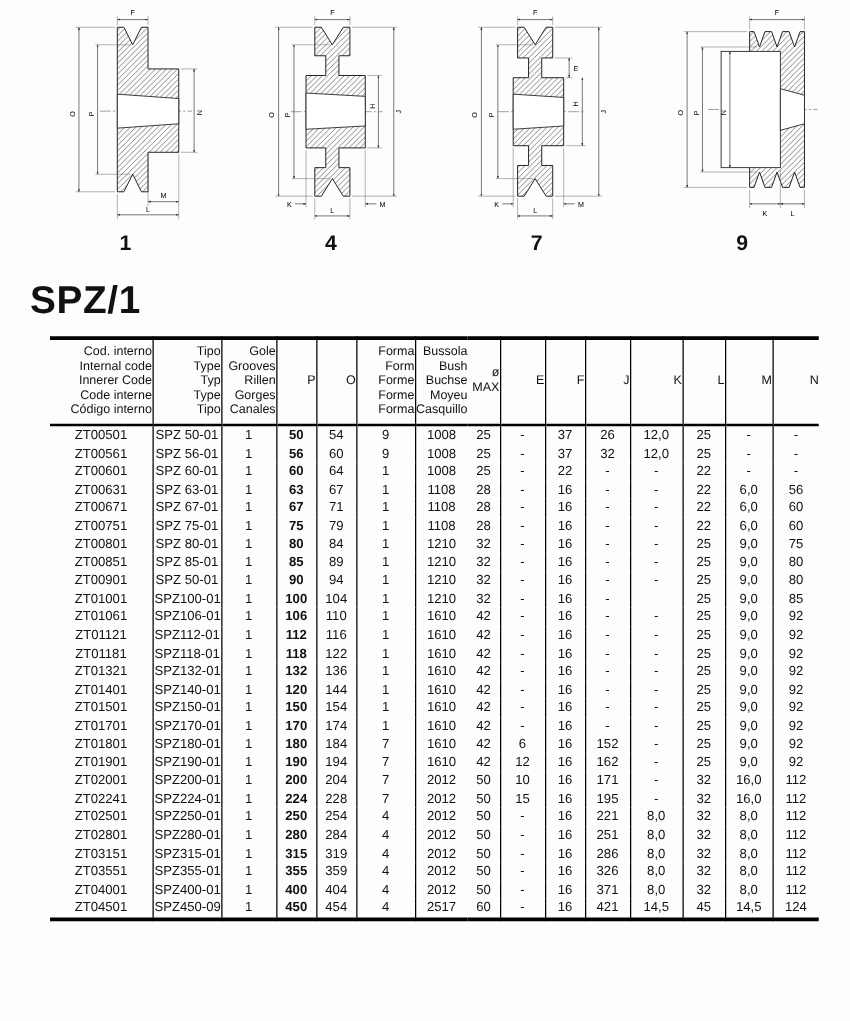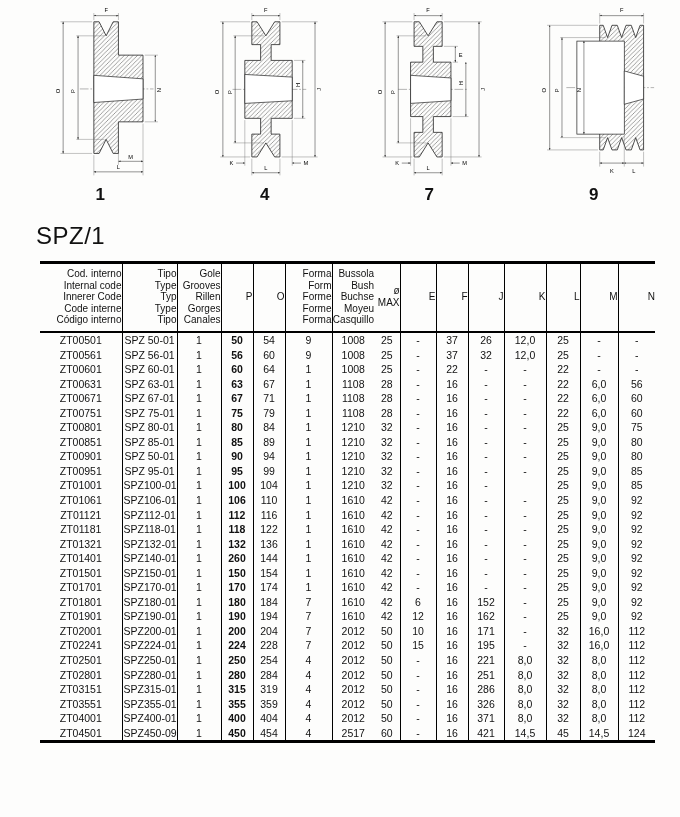--- a/index.html
+++ b/index.html
@@ -4,21 +4,21 @@
 <style>
   html,body{margin:0;padding:0;}
   body{
     width:680px;height:817px;background:#fdfdfc;color:#111;
     font-family:"Liberation Sans", sans-serif;overflow:hidden;position:relative;
   }
   .figures{display:flex;padding:6px 4px 0 18px;height:206px;box-sizing:border-box;}
   .figures figure{margin:0;flex:1;display:flex;flex-direction:column;align-items:center;}
   .figures svg{width:152px;height:172px;}
   .fig-num{font-weight:bold;font-size:17px;margin-top:8px;line-height:1;}
-  h1.title{font-size:24px;font-weight:400;margin:16px 0 11px 36px;letter-spacing:.5px;}
+  h1.title{font-size:31px;font-weight:700;margin:16px 0 11px 24px;letter-spacing:.5px;}
   
   .body-shape{fill:url(#hatch);stroke:#222;stroke-width:.9;}
   .bore{fill:#fff;stroke:#222;stroke-width:.8;}
   .dim{stroke:#333;stroke-width:.6;fill:none;marker-start:url(#arr);marker-end:url(#arr);}
   .dim1{stroke:#333;stroke-width:.6;fill:none;marker-end:url(#arr);}
   .ext{stroke:#666;stroke-width:.45;}
   .cl{stroke:#555;stroke-width:.5;stroke-dasharray:10 2 2 2;}
   .lbl{font-size:6.5px;fill:#000;font-family:"Liberation Sans",sans-serif;}
   
   table.spec{
@@ -408,37 +408,20 @@
       <td>32</td>
       <td>-</td>
       <td>16</td>
       <td>-</td>
       <td>-</td>
       <td>25</td>
       <td>9,0</td>
       <td>80</td>
     </tr>
       <tr>
-      <td>ZT00951</td>
-      <td>SPZ 95-01</td>
-      <td>1</td>
-      <td>95</td>
-      <td>99</td>
-      <td>1</td>
-      <td>1210</td>
-      <td>32</td>
-      <td>-</td>
-      <td>16</td>
-      <td>-</td>
-      <td>-</td>
-      <td>25</td>
-      <td>9,0</td>
-      <td>85</td>
-    </tr>
-      <tr>
       <td>ZT01001</td>
       <td>SPZ100-01</td>
       <td>1</td>
       <td>100</td>
       <td>104</td>
       <td>1</td>
       <td>1210</td>
       <td>32</td>
       <td>-</td>
       <td>16</td>
@@ -513,21 +496,21 @@
       <td>-</td>
       <td>-</td>
       <td>25</td>
       <td>9,0</td>
       <td>92</td>
     </tr>
       <tr>
       <td>ZT01401</td>
       <td>SPZ140-01</td>
       <td>1</td>
-      <td>260</td>
+      <td>120</td>
       <td>144</td>
       <td>1</td>
       <td>1610</td>
       <td>42</td>
       <td>-</td>
       <td>16</td>
       <td>-</td>
       <td>-</td>
       <td>25</td>
       <td>9,0</td>

